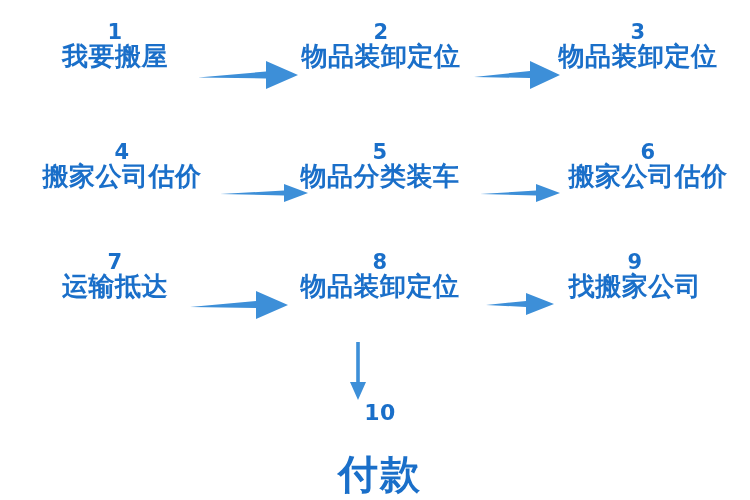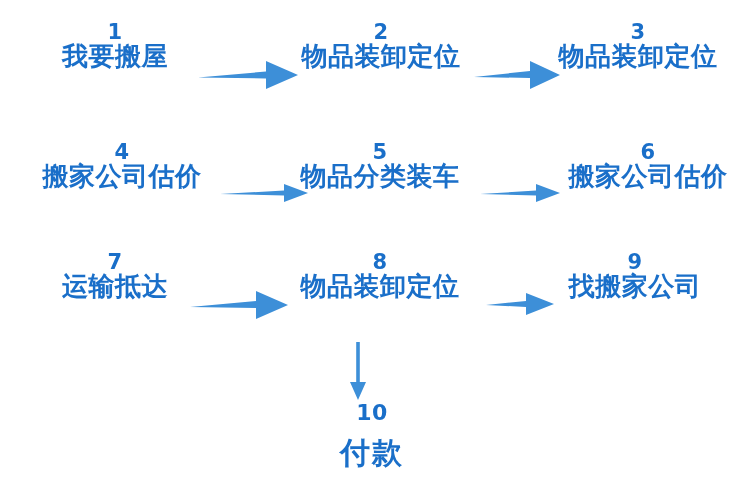--- a/index.html
+++ b/index.html
@@ -35,22 +35,22 @@
     font-size: 26px;
     font-weight: bold;
     color: #1a6fc9;
     line-height: 1;
     letter-spacing: 0.5px;
   }
   .step.final .step-num {
     font-size: 22px;
   }
   .step.final .step-label {
-    font-size: 30px;
-    margin-top: 14px;
+    font-size: 40px;
+    margin-top: 30px;
     letter-spacing: 2px;
   }
   .arrow {
     position: absolute;
   }
   .arrow svg { display: block; }
 </style>
 </head>
 <body>
 
@@ -136,18 +136,18 @@
     <div class="step-num">9</div>
     <div class="step-label">找搬家公司</div>
   </div>
 
   <div class="arrow" style="left:342px; top:340px;">
     <svg width="32" height="62" viewBox="0 0 32 62" aria-hidden="true">
       <path d="M14.2 2 L17.8 2 L17.8 42 L24 42 L16 60 L8 42 L14.2 42 Z" fill="#3d8fd8"></path>
     </svg>
   </div>
 
-  <div class="step final" style="left:272px; top:402px; width:200px;">
+  <div class="step final" style="left:280px; top:402px; width:200px;">
     <div class="step-num">10</div>
     <div class="step-label">付款</div>
   </div>
 
 </div>
 
 </body></html>

